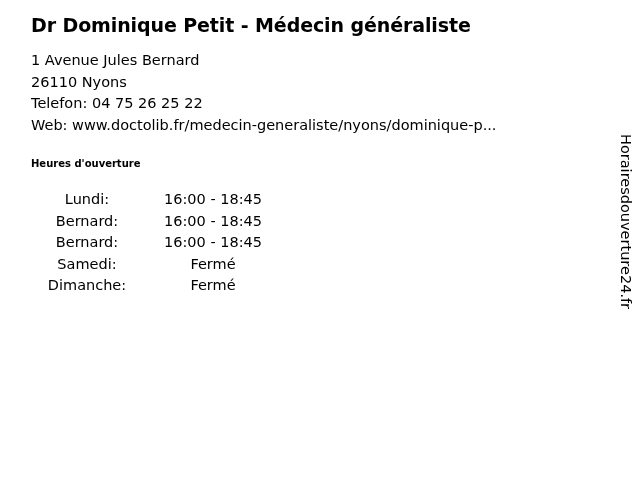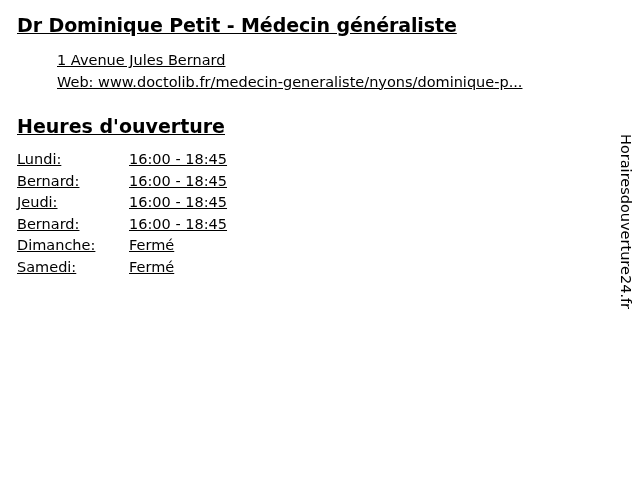--- a/index.html
+++ b/index.html
@@ -17,50 +17,49 @@
   }
   .page {
     position: absolute;
     left: 0;
     top: 0;
     width: 640px;
     height: 480px;
   }
   .content {
     position: absolute;
-    left: 17px;
+    left: 31px;
     top: 12px;
     width: 570px;
-    text-decoration: underline;
   }
   .business-title {
     font-size: 19px;
     font-weight: bold;
     letter-spacing: -0.1px;
     line-height: 26px;
     margin: 0 0 12px 0;
     white-space: nowrap;
   }
   .address-block {
     font-size: 14.5px;
     line-height: 21.5px;
   }
   .address-line {
     white-space: nowrap;
-    margin-left: 40px;
   }
   .hours-heading {
-    font-size: 19px;
+    font-size: 10px;
     font-weight: bold;
     margin-top: 22px;
-    margin-bottom: 12px;
+    margin-bottom: 20px;
   }
   table.hours {
     border-collapse: collapse;
     font-size: 14.5px;
+    text-align: center;
   }
   table.hours td {
     padding: 0;
     line-height: 21.5px;
     vertical-align: top;
     white-space: nowrap;
   }
   td.day {
     width: 112px;
     padding-right: 8px;
@@ -84,49 +83,47 @@
 <body>
 
 <div class="page">
 
   <div class="content">
 
     <h1 class="business-title">Dr Dominique Petit - Médecin généraliste</h1>
 
     <div class="address-block">
       <div class="address-line">1 Avenue Jules Bernard</div>
+      <div class="address-line">26110 Nyons</div>
+      <div class="address-line">Telefon: 04 75 26 25 22</div>
       <div class="address-line">Web: www.doctolib.fr/medecin-generaliste/nyons/dominique-p...</div>
     </div>
 
     <div class="hours-heading">Heures d'ouverture</div>
 
     <table class="hours">
       <tbody>
         <tr>
           <td class="day">Lundi:</td>
           <td class="time">16:00 - 18:45</td>
         </tr>
         <tr>
           <td class="day">Bernard:</td>
           <td class="time">16:00 - 18:45</td>
         </tr>
         <tr>
-          <td class="day">Jeudi:</td>
-          <td class="time">16:00 - 18:45</td>
-        </tr>
-        <tr>
           <td class="day">Bernard:</td>
           <td class="time">16:00 - 18:45</td>
         </tr>
         <tr>
-          <td class="day">Dimanche:</td>
+          <td class="day">Samedi:</td>
           <td class="time">Fermé</td>
         </tr>
         <tr>
-          <td class="day">Samedi:</td>
+          <td class="day">Dimanche:</td>
           <td class="time">Fermé</td>
         </tr>
       </tbody>
     </table>
 
   </div>
 
   <div class="watermark">Horairesdouverture24.fr</div>
 
 </div>

